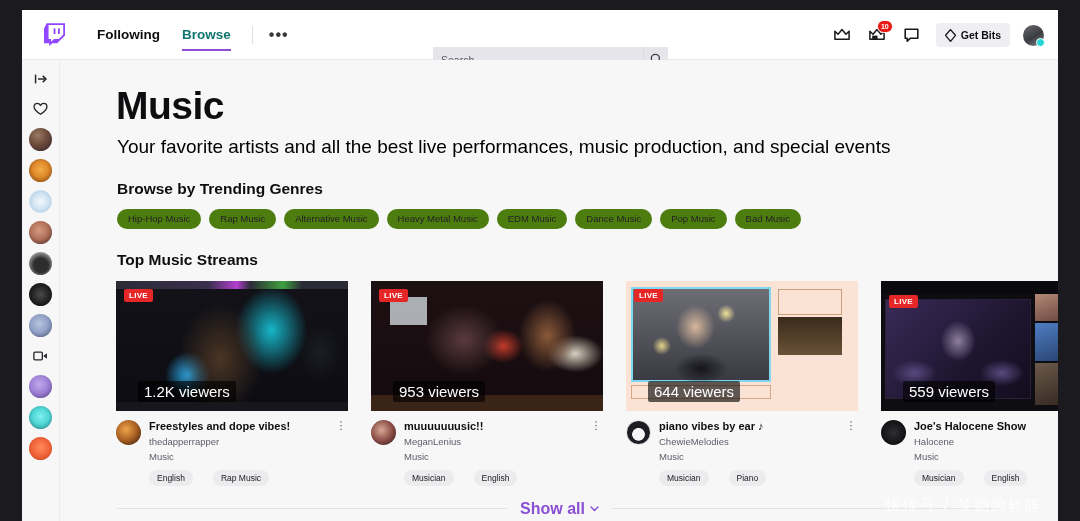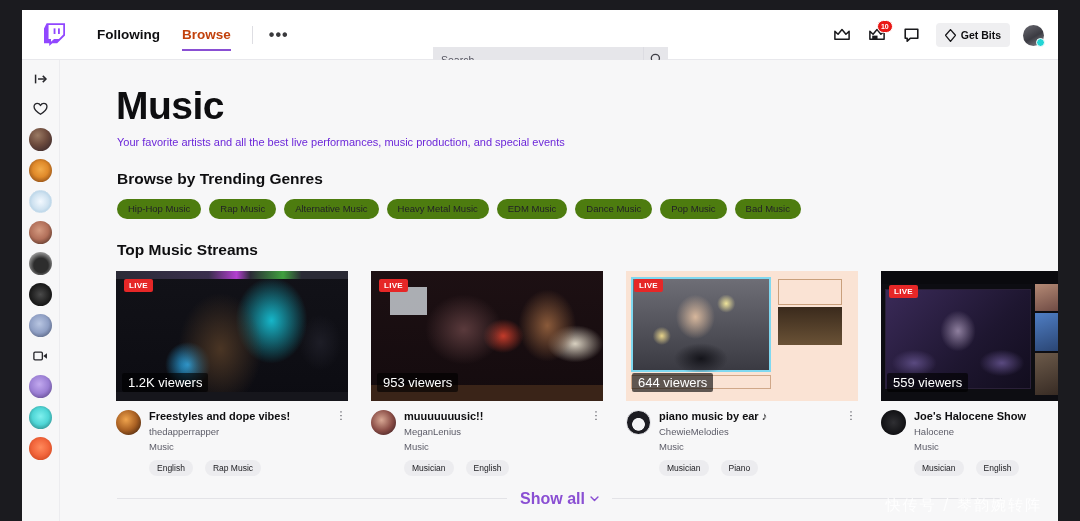--- a/index.html
+++ b/index.html
@@ -25,21 +25,21 @@
     border-bottom: 1px solid #e8e8ec;
     display: flex; align-items: center;
   }
   .logo-wrap { margin-left: 22px; width: 24px; height: 26px; display:flex; align-items:center; }
   .nav-links { display: flex; align-items: center; margin-left: 18px; height: 50px; }
   .nav-link {
     font-size: 13.5px; font-weight: bold; color: #0e0e10;
     padding: 0 11px; height: 50px; line-height: 50px;
     position: relative; cursor: pointer; white-space: nowrap;
   }
-  .nav-link.active { color: #c2410c; }
+  .nav-link.active { color: #0f766e; }
   .nav-link.active:after {
     content: ""; position: absolute; left: 11px; right: 11px; bottom: 9px;
     height: 2px; background: #8a4fd3;
   }
   .nav-sep { width: 1px; height: 18px; background: #dedee3; margin: 0 6px 0 10px; }
   .nav-dots {
     font-size: 16px; color: #3a3a3d; letter-spacing: 1px;
     padding: 0 10px; cursor: pointer; font-weight: bold;
   }
   .searchbar {
@@ -115,21 +115,21 @@
     width: 998px; height: 461px;
     background: #f7f7f8; overflow: hidden;
   }
   .page-title {
     margin: 26px 0 0 56px;
     font-size: 39px; font-weight: bold; color: #0e0e10;
     letter-spacing: -0.5px; line-height: 1.05;
   }
   .page-sub {
     margin: 9px 0 0 57px;
-    font-size: 11px; color: #6d28d9;
+    font-size: 19px; color: #000000;
   }
   .sec-head {
     margin: 22px 0 0 57px;
     font-size: 15.5px; font-weight: bold; color: #0e0e10;
   }
   .genres {
     display: flex; gap: 8px; margin: 11px 0 0 57px; flex-wrap: nowrap;
   }
   .genre-pill {
     background: #4d7c0f; border-radius: 11px;
@@ -148,38 +148,38 @@
     position: relative; overflow: hidden;
     background: #111114; cursor: pointer;
   }
   .live-badge {
     position: absolute; left: 8px; top: 8px; z-index: 3;
     background: #e62727; color: #fff;
     font-size: 8px; font-weight: bold; letter-spacing: .3px;
     padding: 2px 5px; border-radius: 2px;
   }
   .viewers {
-    position: absolute; left: 6px; bottom: 9px; z-index: 3;
+    position: absolute; left: 22px; bottom: 9px; z-index: 3;
     background: rgba(0,0,0,.62); color: #fff;
-    font-size: 13px; padding: 2px 6px; border-radius: 2px;
+    font-size: 15px; padding: 2px 6px; border-radius: 2px;
   }
   .card-info { display: flex; margin-top: 9px; }
   .card-av {
     width: 25px; height: 25px; border-radius: 50%;
     flex: none; margin-right: 8px; cursor: pointer;
   }
   .card-txt { flex: 1; min-width: 0; }
   .card-title {
     font-size: 11px; font-weight: bold; color: #0e0e10;
     white-space: nowrap; overflow: hidden; text-overflow: ellipsis;
     cursor: pointer; line-height: 1.25;
   }
   .card-chan { font-size: 9.5px; color: #5c5c68; margin-top: 2px; cursor: pointer; }
   .card-cat { font-size: 9.5px; color: #5c5c68; margin-top: 4px; cursor: pointer; }
-  .card-tags { display: flex; gap: 12px; margin-top: 8px; text-align: right; }
+  .card-tags { display: flex; gap: 20px; margin-top: 8px; text-align: right; }
   .tag {
     background: #ececef; border-radius: 9px;
     height: 16px; padding: 0 8px;
     display: flex; align-items: center;
     font-size: 8.5px; color: #222226; cursor: pointer;
   }
   .card-menu {
     width: 14px; flex: none; text-align: center;
     font-size: 11px; color: #55555e; cursor: pointer; line-height: 1;
   }
@@ -382,21 +382,21 @@
                radial-gradient(ellipse 14px 14px at 68% 28%, #f0e49a 0%, transparent 65%)"></div>
           <div style="position:absolute;left:152px;top:8px;width:64px;height:26px;border:1px solid #c9a07c"></div>
           <div style="position:absolute;left:152px;top:36px;width:64px;height:38px;background:linear-gradient(180deg,#3a2a1c,#6a5236)"></div>
           <div style="position:absolute;left:5px;top:104px;width:140px;height:14px;border:1px solid #d0a889"></div>
           <div class="live-badge">LIVE</div>
           <div class="viewers">644 viewers</div>
         </div>
         <div class="card-info">
           <div class="card-av" style="background:radial-gradient(circle at 50% 58%, #f4f4f6 0%, #f4f4f6 34%, #1c1c22 38%);border:1px solid #e2e2e6"></div>
           <div class="card-txt">
-            <div class="card-title">piano music by ear ♪</div>
+            <div class="card-title">piano vibes by ear ♪</div>
             <div class="card-chan">ChewieMelodies</div>
             <div class="card-cat">Music</div>
             <div class="card-tags">
               <div class="tag">Musician</div>
               <div class="tag">Piano</div>
             </div>
           </div>
           <div class="card-menu">⋮</div>
         </div>
       </div>

